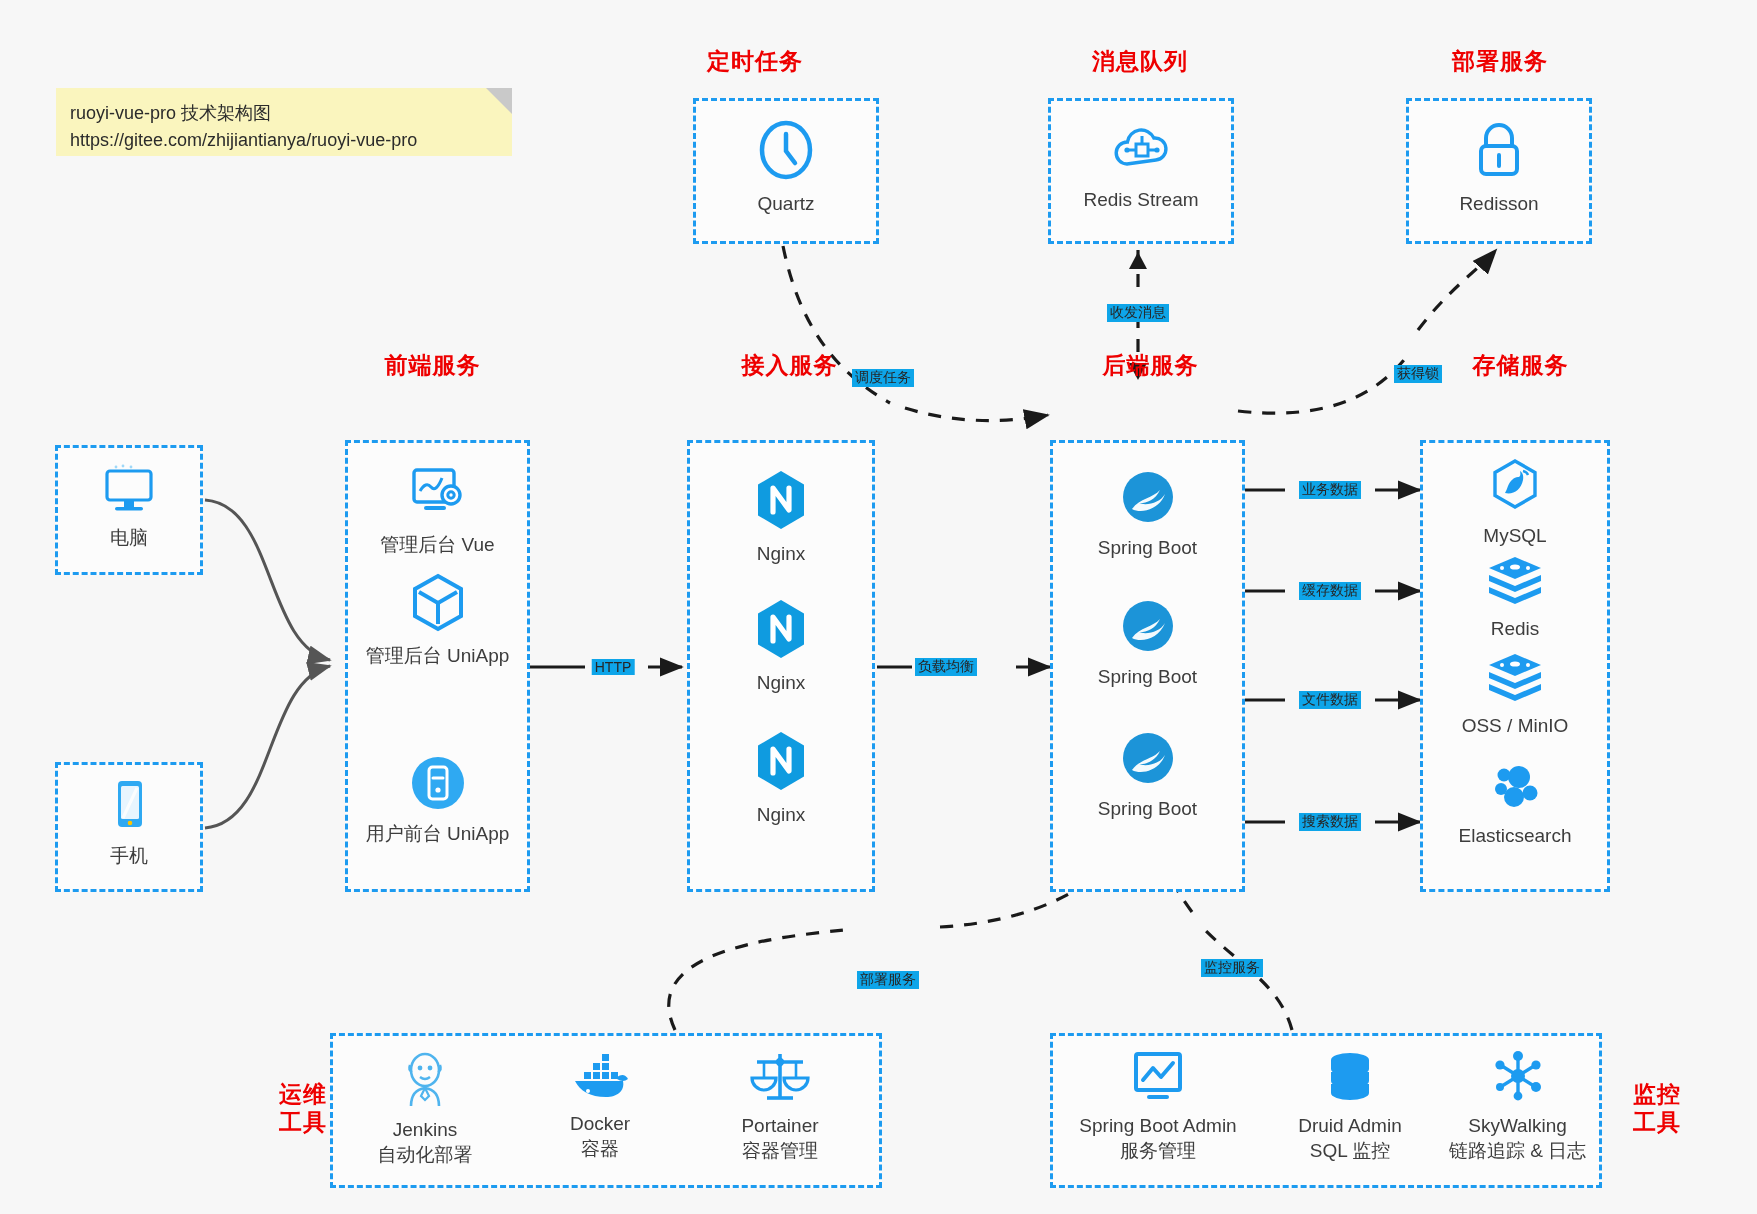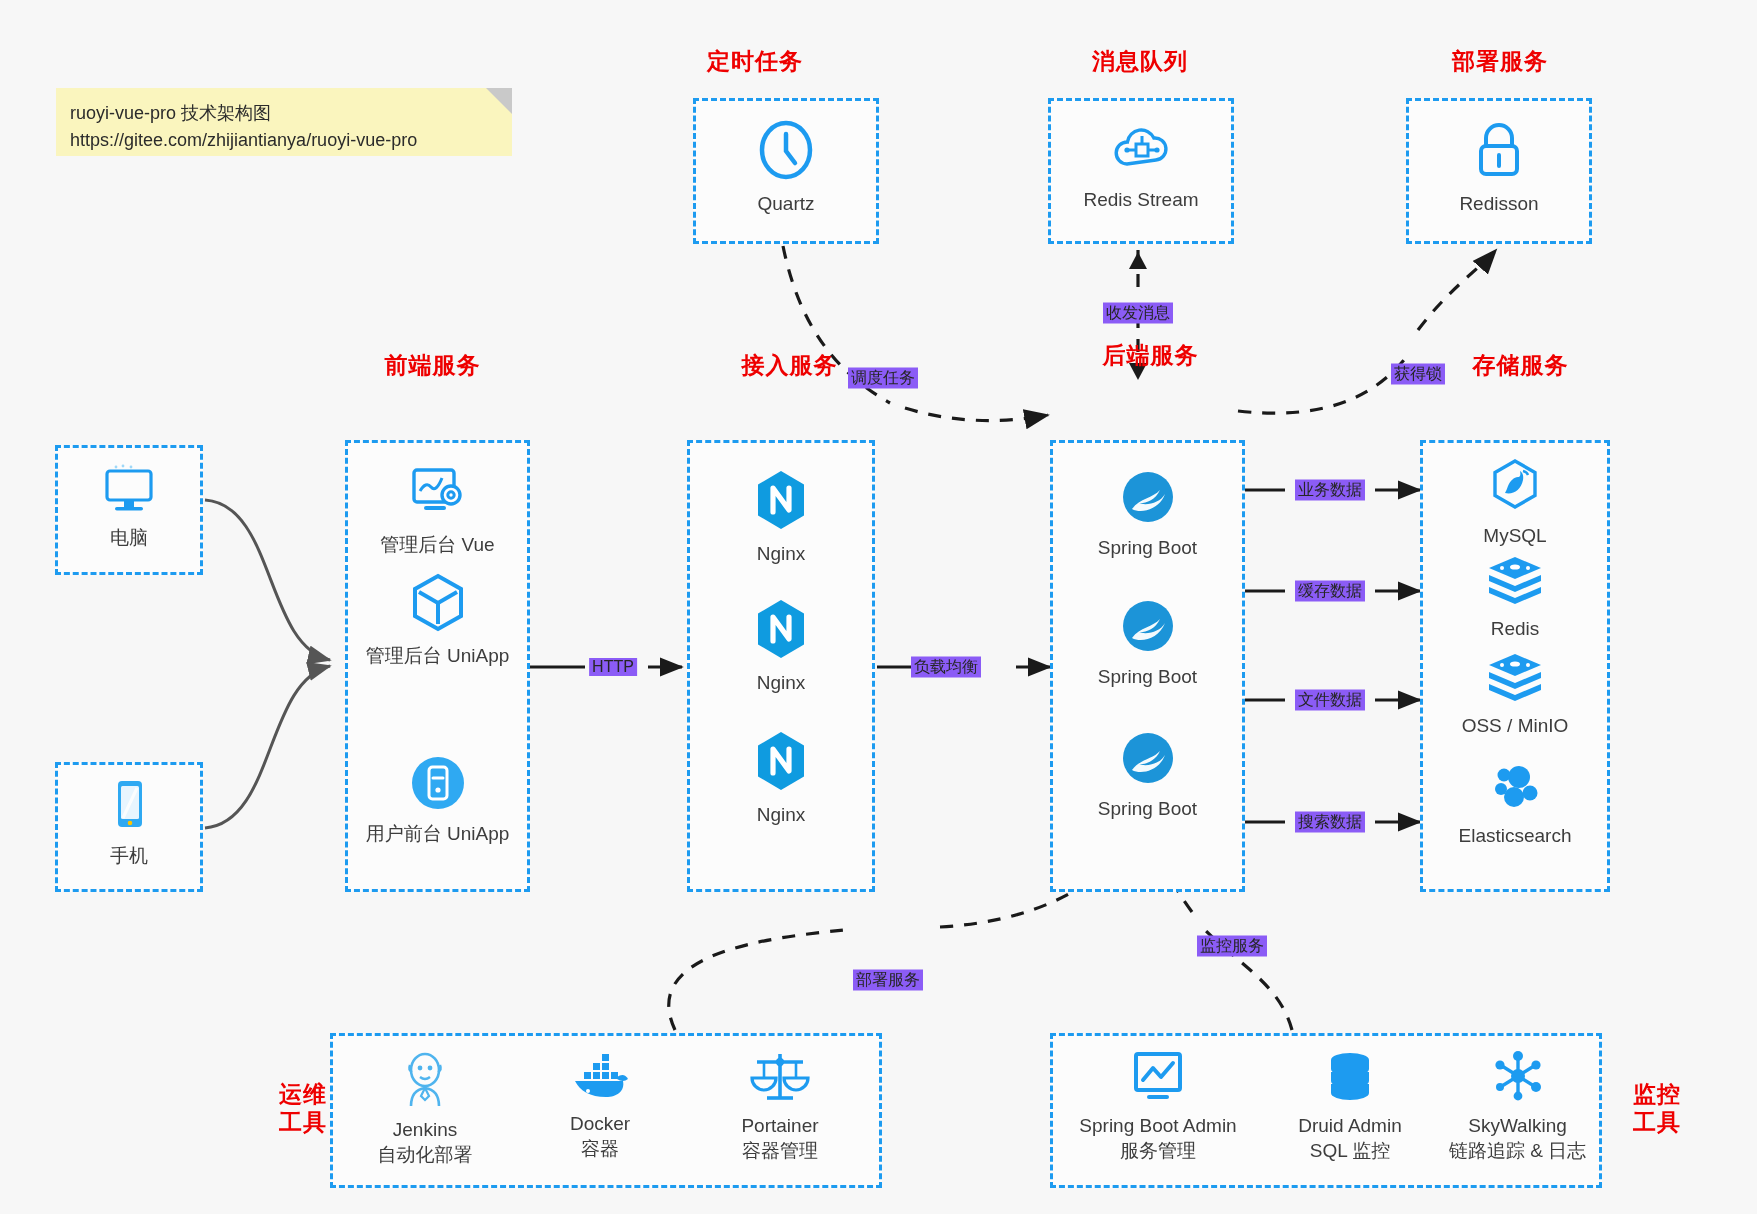--- a/index.html
+++ b/index.html
@@ -37,23 +37,23 @@
   .node { position: absolute; text-align: center; }
   .node .cap {
     font-size: 19px; color: #3d3d3d; line-height: 1.3; white-space: nowrap;
   }
   .node .cap2 { font-size: 19px; color: #3d3d3d; line-height: 1.3; white-space: nowrap; }
   .icon { display:block; margin: 0 auto 6px; }
 
   
   .elabel {
     position: absolute;
-    font-size: 16px;
+    font-size: 14px;
     color: #262626;
-    background: #8b5cf6;
+    background: #0ea5e9;
     padding: 0 3px;
     white-space: nowrap;
     transform: translate(-50%, -50%);
   }
 
   
   #note {
     position: absolute;
     left: 56px; top: 88px; width: 456px; height: 68px;
     background: #FAF5BE;
@@ -266,21 +266,21 @@
   <div class="node" style="left:687px; top:729px; width:188px;">
     <span class="icon">
       <svg width="58" height="64" viewBox="0 0 58 64">
         <path d="M29 3 L52 16.5 L52 47.5 L29 61 L6 47.5 L6 16.5 Z" fill="#0F9BE0"></path>
         <path d="M21 44 L21 20 L37 42 L37 20" fill="none" stroke="#ffffff" stroke-width="5.2" stroke-linejoin="round" stroke-linecap="round"></path>
       </svg>
     </span>
     <div class="cap">Nginx</div>
   </div>
 
-  <div class="grp-title" style="left:1053px; top:340px; width:195px;text-align:center;">后端服务</div>
+  <div class="grp-title" style="left:1053px; top:350px; width:195px;text-align:center;">后端服务</div>
   <div class="dbox" style="left:1050px; top:440px; width:195px; height:452px;"></div>
 
   <div class="node" style="left:1050px; top:468px; width:195px;">
     <span class="icon">
       <svg width="58" height="58" viewBox="0 0 58 58">
         <circle cx="29" cy="29" r="25" fill="#1C94D8"></circle>
         <path d="M13 41 C22 46 40 42 46 26 C41 35 28 38 19 35 C25 36 36 33 41 22 C34 30 21 30 13 41 Z" fill="#ffffff" opacity="0.95"></path>
       </svg>
     </span>
     <div class="cap">Spring Boot</div>
@@ -482,15 +482,15 @@
   <div class="elabel" style="left:613px; top:667px;">HTTP</div>
   <div class="elabel" style="left:946px; top:667px;">负载均衡</div>
   <div class="elabel" style="left:1330px; top:490px;">业务数据</div>
   <div class="elabel" style="left:1330px; top:591px;">缓存数据</div>
   <div class="elabel" style="left:1330px; top:700px;">文件数据</div>
   <div class="elabel" style="left:1330px; top:822px;">搜索数据</div>
   <div class="elabel" style="left:870px; top:378px;margin-left:13px;">调度任务</div>
   <div class="elabel" style="left:1138px; top:313px;">收发消息</div>
   <div class="elabel" style="left:1418px; top:374px;">获得锁</div>
   <div class="elabel" style="left:888px; top:980px;">部署服务</div>
-  <div class="elabel" style="left:1232px; top:946px;font-family:Liberation Mono, monospace;">监控服务</div>
+  <div class="elabel" style="left:1232px; top:968px;font-family:Liberation Mono, monospace;">监控服务</div>
 
 </div>
 
 </body></html>

